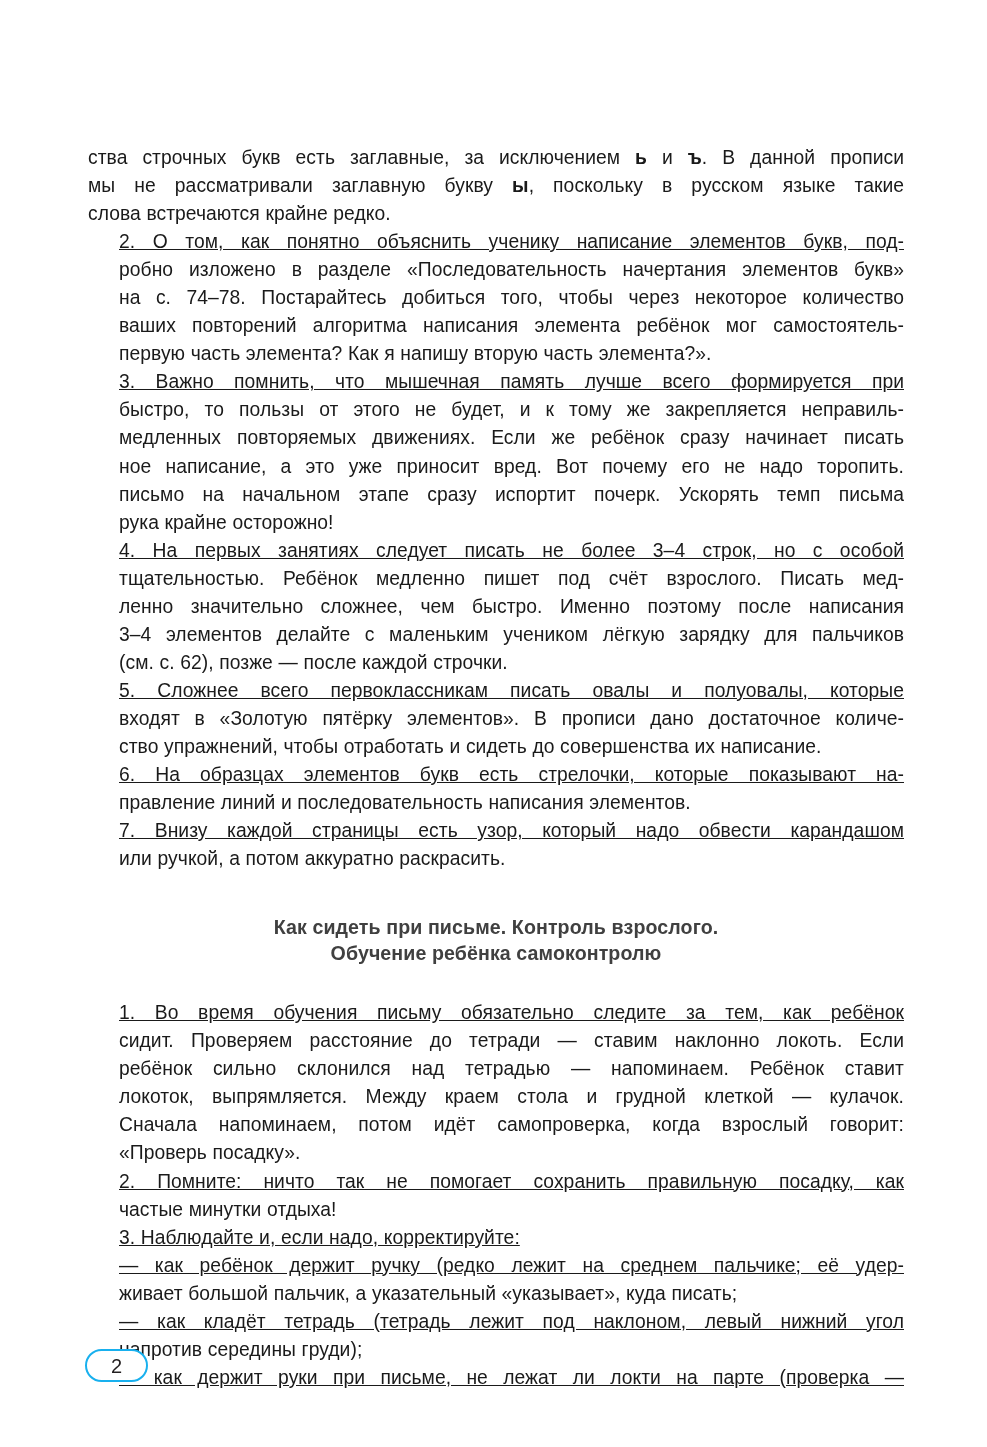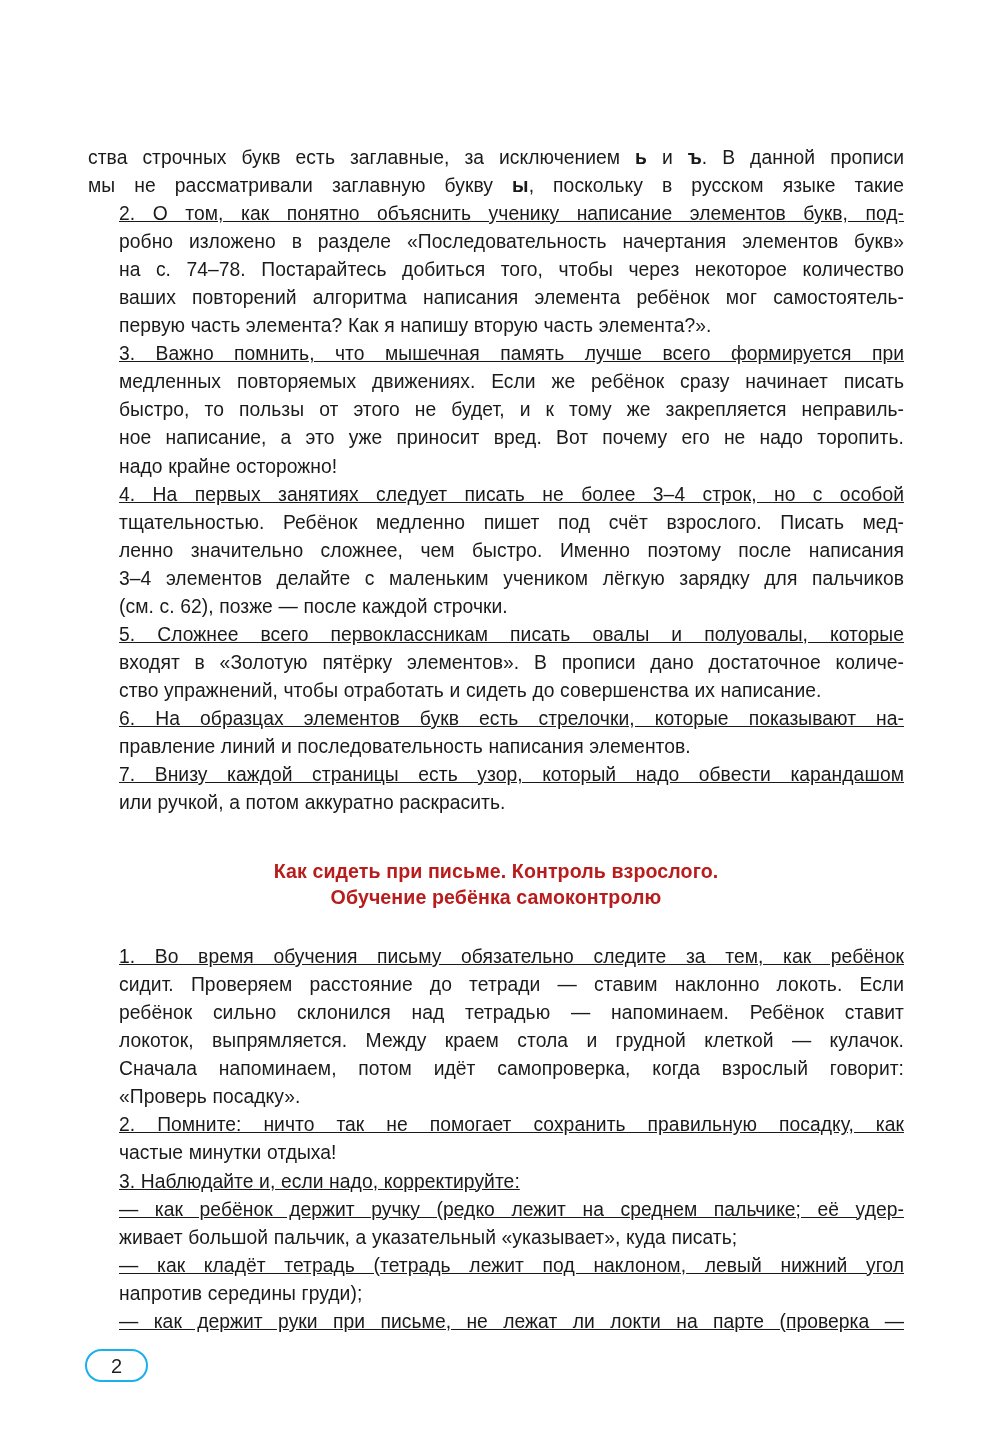--- a/index.html
+++ b/index.html
@@ -49,21 +49,21 @@
 
   
   .para b {
     font-weight: bold;
   }
 
   .section-heading {
     margin: 0;
     padding: 0;
     text-align: center;
-    color: #b91c1c;
+    color: #404040;
     font-size: 19.6px;
     font-weight: bold;
     line-height: 26px;
     letter-spacing: 0.1px;
   }
 
   .heading-block {
     margin-top: 41px;
     margin-bottom: 33px;
   }
@@ -109,34 +109,36 @@
 <body>
 
 <div class="page">
 
   <div class="content">
 
     <div id="body1">
         <p class="para">
           <span class="ln">ства строчных букв есть заглавные, за исключением <b>ь</b> и <b>ъ</b>. В данной прописи</span>
           <span class="ln">мы не рассматривали заглавную букву <b>ы</b>, поскольку в русском языке такие</span>
+          <span class="ln last">слова встречаются крайне редко.</span>
         </p>
         <p class="para indent">
           <span class="ln ind">2. О том, как понятно объяснить ученику написание элементов букв, под-</span>
           <span class="ln">робно изложено в разделе «Последовательность начертания элементов букв»</span>
           <span class="ln">на с. 74–78. Постарайтесь добиться того, чтобы через некоторое количество</span>
           <span class="ln">ваших повторений алгоритма написания элемента ребёнок мог самостоятель-</span>
           <span class="ln last">первую часть элемента? Как я напишу вторую часть элемента?».</span>
         </p>
         <p class="para indent">
           <span class="ln ind">3. Важно помнить, что мышечная память лучше всего формируется при</span>
+          <span class="ln">быстро, то пользы от этого не будет, и к тому же закрепляется неправиль-</span>
           <span class="ln">медленных повторяемых движениях. Если же ребёнок сразу начинает писать</span>
-          <span class="ln">быстро, то пользы от этого не будет, и к тому же закрепляется неправиль-</span>
           <span class="ln">ное написание, а это уже приносит вред. Вот почему его не надо торопить.</span>
-          <span class="ln last">надо крайне осторожно!</span>
+          <span class="ln">письмо на начальном этапе сразу испортит почерк. Ускорять темп письма</span>
+          <span class="ln last">рука крайне осторожно!</span>
         </p>
         <p class="para indent">
           <span class="ln ind">4. На первых занятиях следует писать не более 3–4 строк, но с особой</span>
           <span class="ln">тщательностью. Ребёнок медленно пишет под счёт взрослого. Писать мед-</span>
           <span class="ln">ленно значительно сложнее, чем быстро. Именно поэтому после написания</span>
           <span class="ln">3–4 элементов делайте с маленьким учеником лёгкую зарядку для пальчиков</span>
           <span class="ln last">(см. с. 62), позже — после каждой строчки.</span>
         </p>
         <p class="para indent">
           <span class="ln ind">5. Сложнее всего первоклассникам писать овалы и полуовалы, которые</span>

